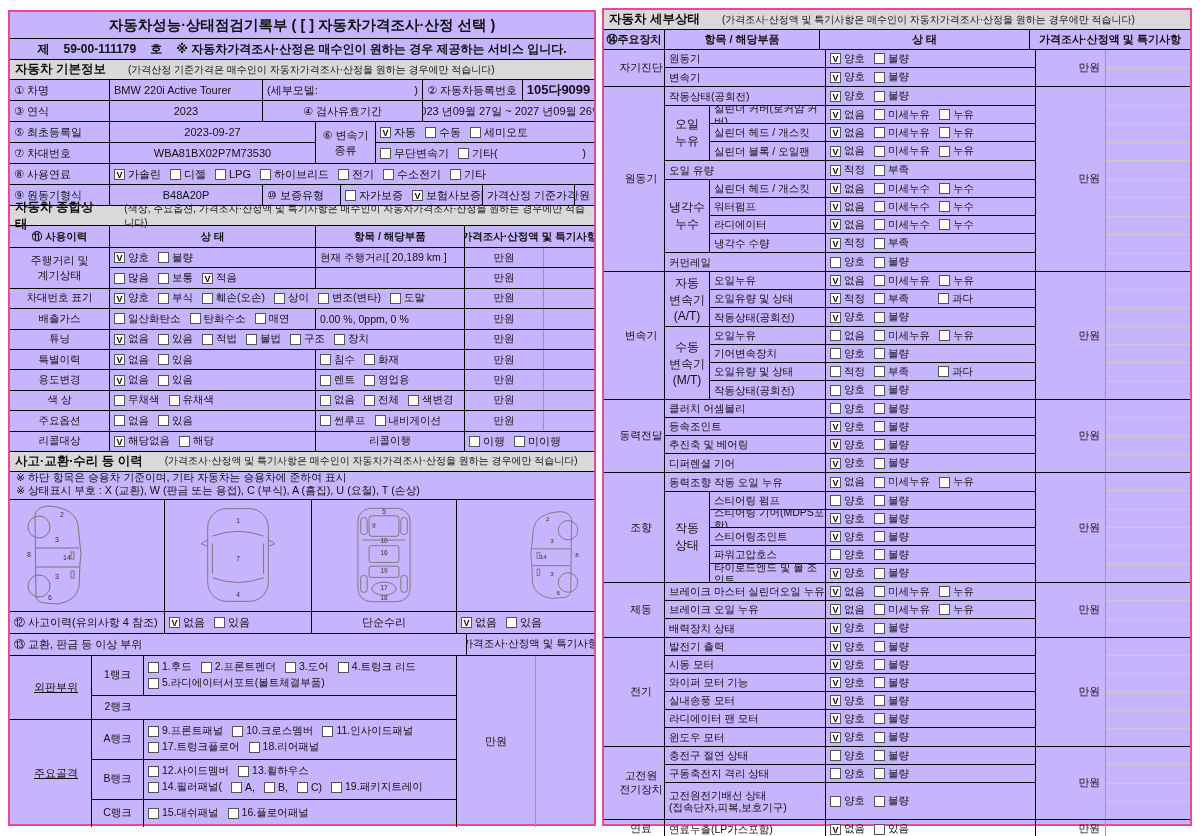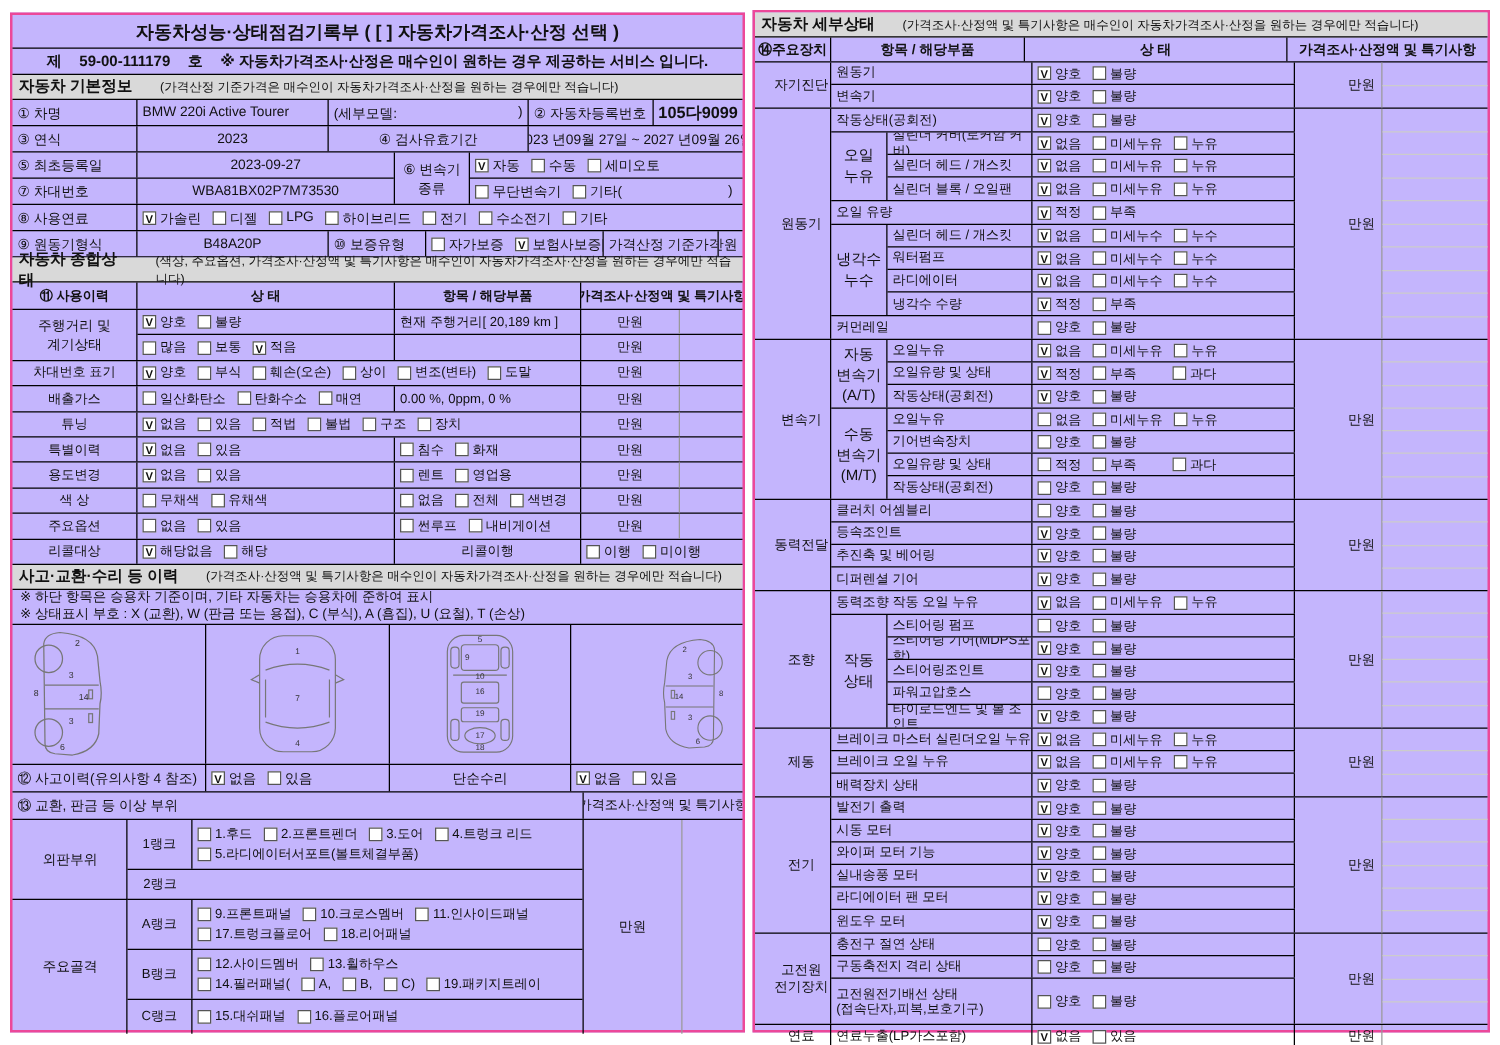--- a/index.html
+++ b/index.html
@@ -585,21 +585,21 @@
           <span class="ol">있음</span>
         </span>
       </div>
   </div>
 
   <div class="row" style="height:22px">
     <div class="cell" style="width:457px">⑬ 교환, 판금 등 이상 부위</div>
     <div class="cell c small" style="flex:1">가격조사·산정액 및 특기사항</div>
   </div>
   <div id="ranks" style="display:flex">
-      <div style="width: 92px; display: flex; flex-direction: column; border-right: 1px solid rgb(0, 0, 0);">
+      <div style="width: 82px; display: flex; flex-direction: column; border-right: 1px solid rgb(0, 0, 0); text-decoration: underline;">
         <div class="cell rk-group" style="height: 64px; border-right: none; border-bottom: 1px solid rgb(0, 0, 0);">외판부위</div>
         <div class="cell rk-group" style="height: 107px; border-right: none;">주요골격</div>
       </div>
       <div style="width: 365px; display: flex; flex-direction: column; border-right: 1px solid rgb(0, 0, 0);">
         <div style="display: flex; height: 40px; border-bottom: 1px solid rgb(0, 0, 0);">
           <div class="cell rk-rank small">1랭크</div>
           <div class="cell rk-list small" style="border-right: none;">
             <div class="line">
               <span class="opt">
                 <span class="bx"></span>

